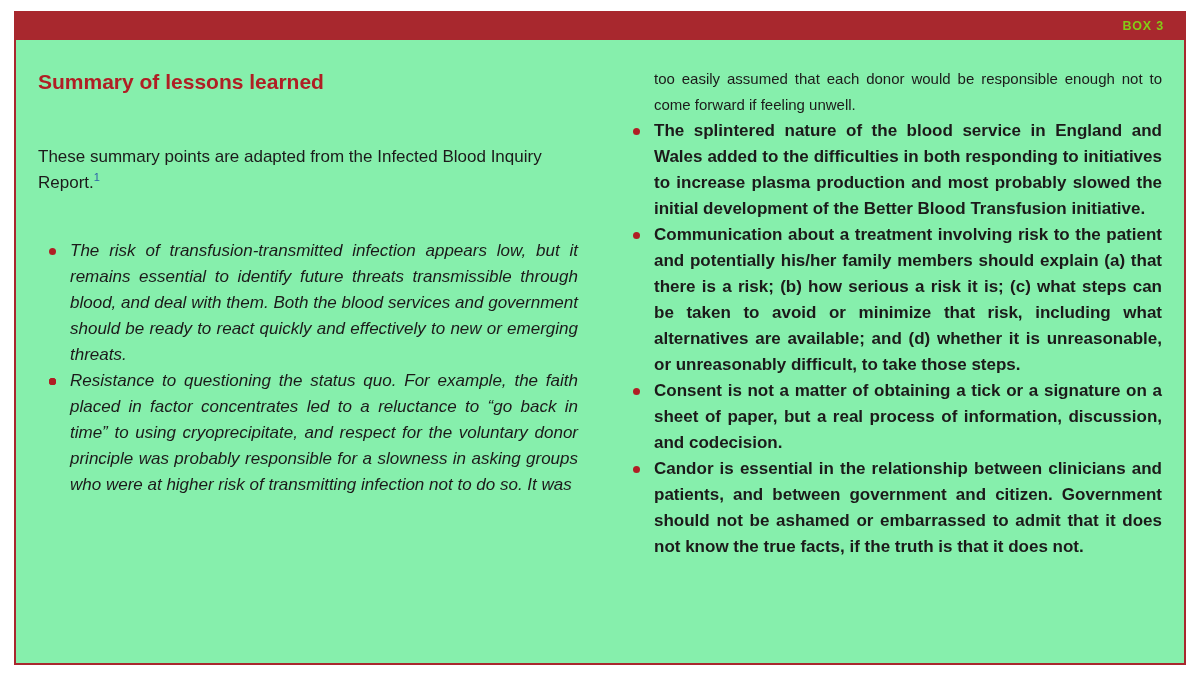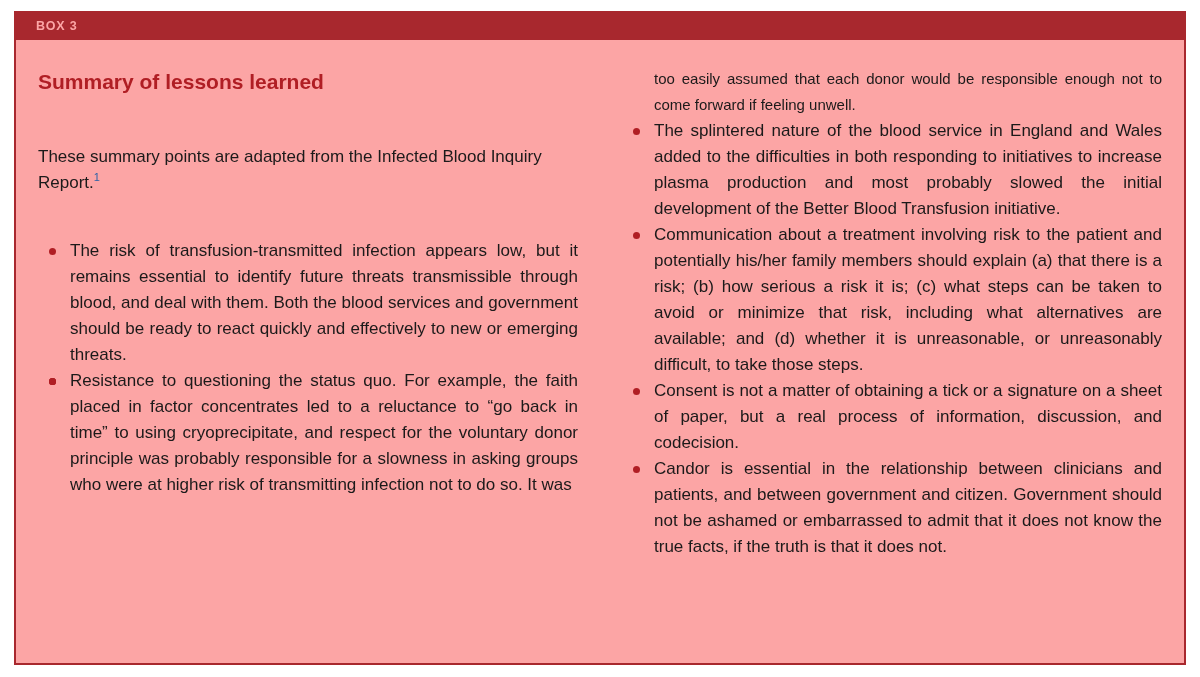--- a/index.html
+++ b/index.html
@@ -19,32 +19,33 @@
     padding: 11px 14px 12px;
   }
   .box {
     border: 2px solid var(--accent);
     height: 100%;
     display: flex;
     flex-direction: column;
   }
   .box-header {
     background: var(--accent);
-    color: #fca5a5;
+    color: #84cc16;
     font-size: 12.5px;
     font-weight: bold;
     letter-spacing: 0.8px;
     padding: 6px 20px 7px;
     line-height: 14px;
+    text-align: right;
   }
   .box-body {
     display: flex;
     gap: 44px;
     padding: 26px 22px 26px;
-    background: #fca5a5;
+    background: #86efac;
     flex: 1;
   }
   .col { flex: 1 1 0; min-width: 0; }
   .box-title {
     color: var(--title);
     font-size: 21px;
     font-weight: bold;
     margin: 2px 0 12px;
     line-height: 28px;
   }
@@ -54,22 +55,22 @@
     margin-top: 48px;
   }
   sup.ref {
     color: var(--reference);
     font-size: 11px;
     line-height: 0;
     vertical-align: super;
     cursor: pointer;
   }
   .bullets { list-style: none; }
-  .col-left .bullets { margin-top: 42px; }
-  .col-right .bullets { margin-top: 0; }
+  .col-left .bullets { margin-top: 42px; font-style: italic; }
+  .col-right .bullets { margin-top: 0; font-weight: bold; }
   .bullet-item {
     position: relative;
     padding-left: 32px;
     font-size: 17px;
     line-height: 26px;
     text-align: justify;
   }
   .bullet-item .dot {
     position: absolute;
     left: 11px;

